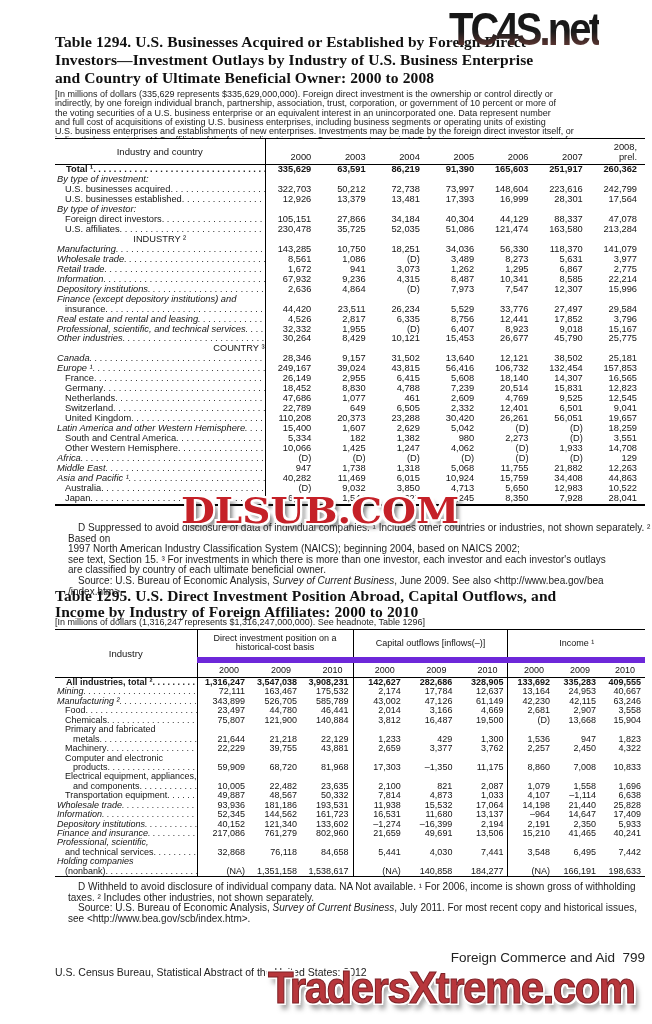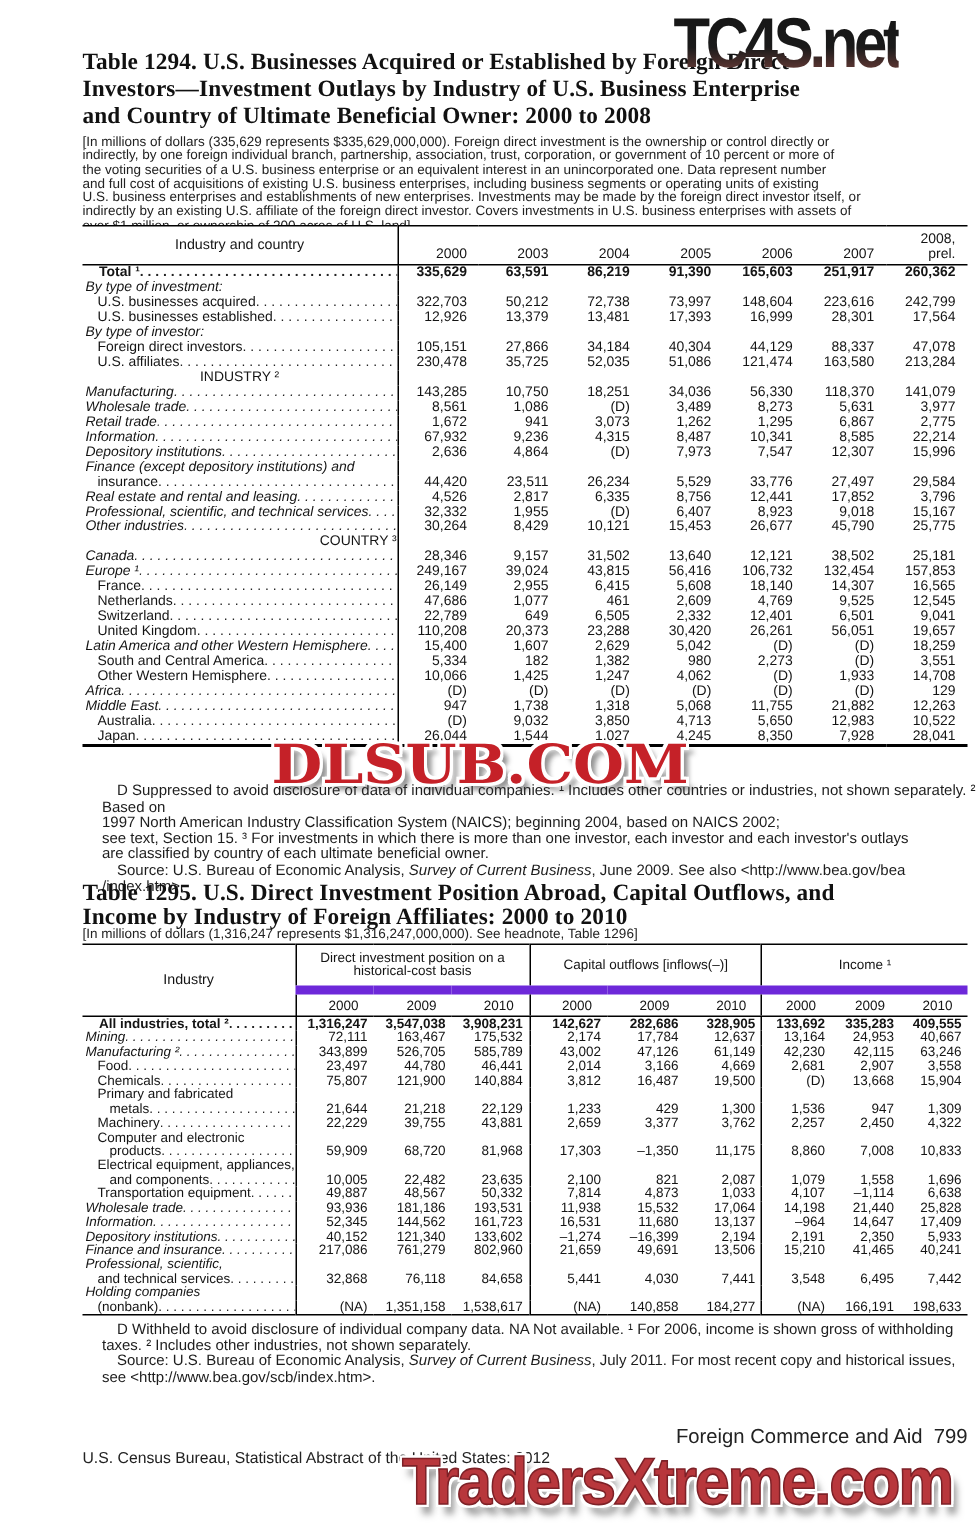--- a/index.html
+++ b/index.html
@@ -19,21 +19,21 @@
     font-weight:bold;font-size:15.5px;line-height:18px;
     letter-spacing:.1px;color:#111;
   }
   .headnote{
     left:55px;width:594px;
     font-size:9px;line-height:9.3px;color:#222;
   }
 
   
   table{border-collapse:collapse;table-layout:fixed;background:#fff;}
-  #tbl1294{left:55px;top:150px;width:590px;}
+  #tbl1294{left:55px;top:138px;width:590px;}
   #tbl1295{left:55px;top:629px;width:590px;}
   table, td, th{font-size:9.3px;color:#141414;}
   #tbl1295 td, #tbl1295 th{font-size:9px;}
   th,td{padding:0;margin:0;font-weight:normal;vertical-align:bottom;}
 
   #tbl1294{border-top:1.5px solid #000;border-bottom:2px solid #000;}
   #tbl1295{border-top:1.5px solid #000;border-bottom:1.5px solid #000;}
 
   
   th.stub{text-align:center;vertical-align:middle;border-right:1px solid #000;border-bottom:1px solid #000;font-size:9.5px;}
@@ -464,20 +464,35 @@
         <td>2,955</td>
         <td>6,415</td>
         <td>5,608</td>
         <td>18,140</td>
         <td>14,307</td>
         <td>16,565</td>
       </tr>
       <tr class="data">
         <th class="lbl ind1">
           <span class="lblflex">
+            <span class="txt">Germany</span>
+            <span class="dots"></span>
+          </span>
+        </th>
+        <td>18,452</td>
+        <td>8,830</td>
+        <td>4,788</td>
+        <td>7,239</td>
+        <td>20,514</td>
+        <td>15,831</td>
+        <td>12,823</td>
+      </tr>
+      <tr class="data">
+        <th class="lbl ind1">
+          <span class="lblflex">
             <span class="txt">Netherlands</span>
             <span class="dots"></span>
           </span>
         </th>
         <td>47,686</td>
         <td>1,077</td>
         <td>461</td>
         <td>2,609</td>
         <td>4,769</td>
         <td>9,525</td>
@@ -580,20 +595,35 @@
             <span class="dots"></span>
           </span>
         </th>
         <td>947</td>
         <td>1,738</td>
         <td>1,318</td>
         <td>5,068</td>
         <td>11,755</td>
         <td>21,882</td>
         <td>12,263</td>
+      </tr>
+      <tr class="data">
+        <th class="lbl ind0">
+          <span class="lblflex">
+            <span class="txt">Asia and Pacific ¹</span>
+            <span class="dots"></span>
+          </span>
+        </th>
+        <td>40,282</td>
+        <td>11,469</td>
+        <td>6,015</td>
+        <td>10,924</td>
+        <td>15,759</td>
+        <td>34,408</td>
+        <td>44,863</td>
       </tr>
       <tr class="data">
         <th class="lbl ind1">
           <span class="lblflex">
             <span class="txt">Australia</span>
             <span class="dots"></span>
           </span>
         </th>
         <td>(D)</td>
         <td>9,032</td>
@@ -778,21 +808,21 @@
           </span>
         </th>
         <td class="gl">21,644</td>
         <td>21,218</td>
         <td>22,129</td>
         <td class="gl">1,233</td>
         <td>429</td>
         <td>1,300</td>
         <td class="gl">1,536</td>
         <td>947</td>
-        <td>1,309</td>
+        <td>1,823</td>
       </tr>
       <tr class="data">
         <th class="lbl ind1">
           <span class="lblflex">
             <span class="txt">Machinery</span>
             <span class="dots"></span>
           </span>
         </th>
         <td class="gl">22,229</td>
         <td>39,755</td>

